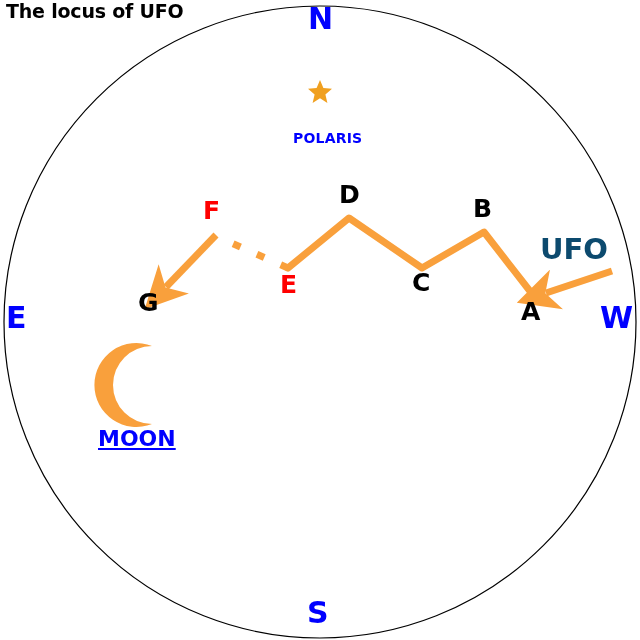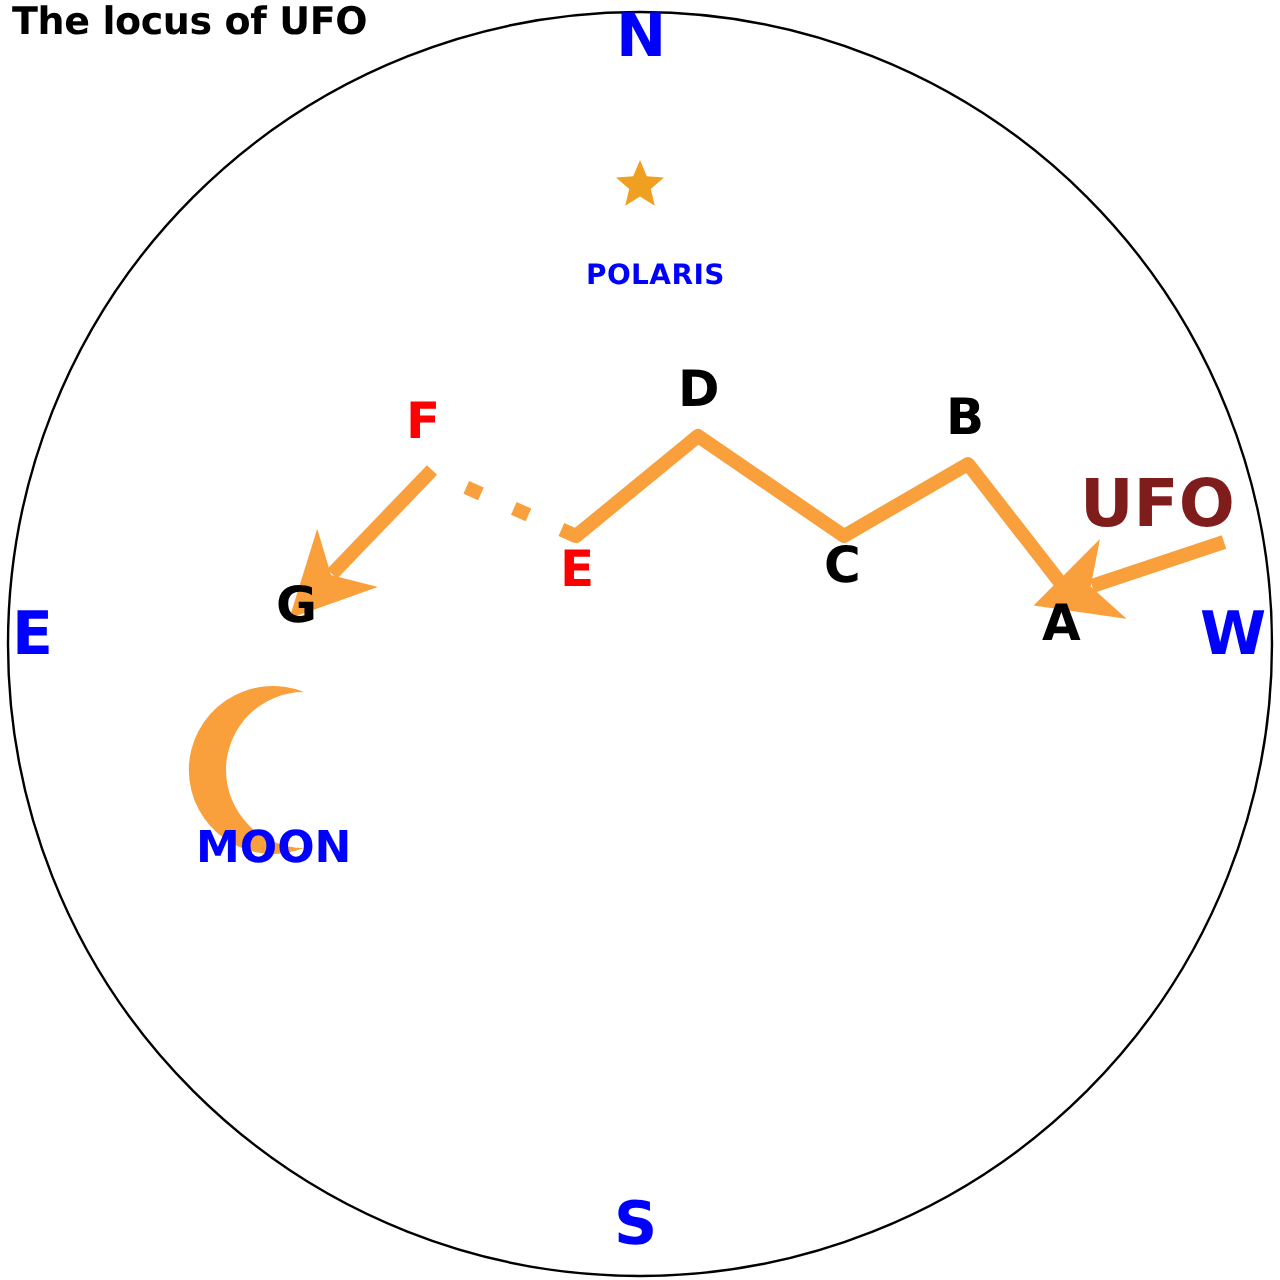--- a/index.html
+++ b/index.html
@@ -51,23 +51,23 @@
     font-family: "DejaVu Sans", sans-serif;
     font-size: 25px;
     font-weight: bold;
     color: #000000;
   }
   .node-label.red {
     color: #ff0000;
   }
   .obj-label {
     font-family: "DejaVu Sans", sans-serif;
-    font-size: 33px;
+    font-size: 29px;
     font-weight: bold;
-    color: #7f1d1d;
+    color: #0c4a6e;
   }
   .blue-label {
     font-family: "DejaVu Sans", sans-serif;
     font-weight: bold;
     color: #0000ff;
   }
   .polaris-label {
     font-size: 14px;
     letter-spacing: 0.2px;
     margin-top: 36px;
@@ -115,15 +115,15 @@
   <div class="lbl node-label" style="left: 412px; top: 270px; color: rgb(0, 0, 0);">C</div>
   <div class="lbl node-label" style="left: 339px; top: 182px; color: rgb(0, 0, 0);">D</div>
   <div class="lbl node-label red" style="left: 280px; top: 272px; color: rgb(255, 0, 0);">E</div>
   <div class="lbl node-label red" style="left: 203px; top: 198px; color: rgb(255, 0, 0);">F</div>
   <div class="lbl node-label" style="left: 138px; top: 290px; color: rgb(0, 0, 0);">G</div>
 
   <div class="lbl obj-label" style="left:540px; top:235px;">UFO</div>
 
   <div class="lbl blue-label polaris-label" style="left:293px; top:95px;">POLARIS</div>
 
-  <div class="lbl blue-label moon-label" style="left:98px; top:414px;">MOON</div>
+  <div class="lbl blue-label moon-label" style="left:98px; top:428px;text-decoration:underline;">MOON</div>
 
 </div>
 
 </body></html>

